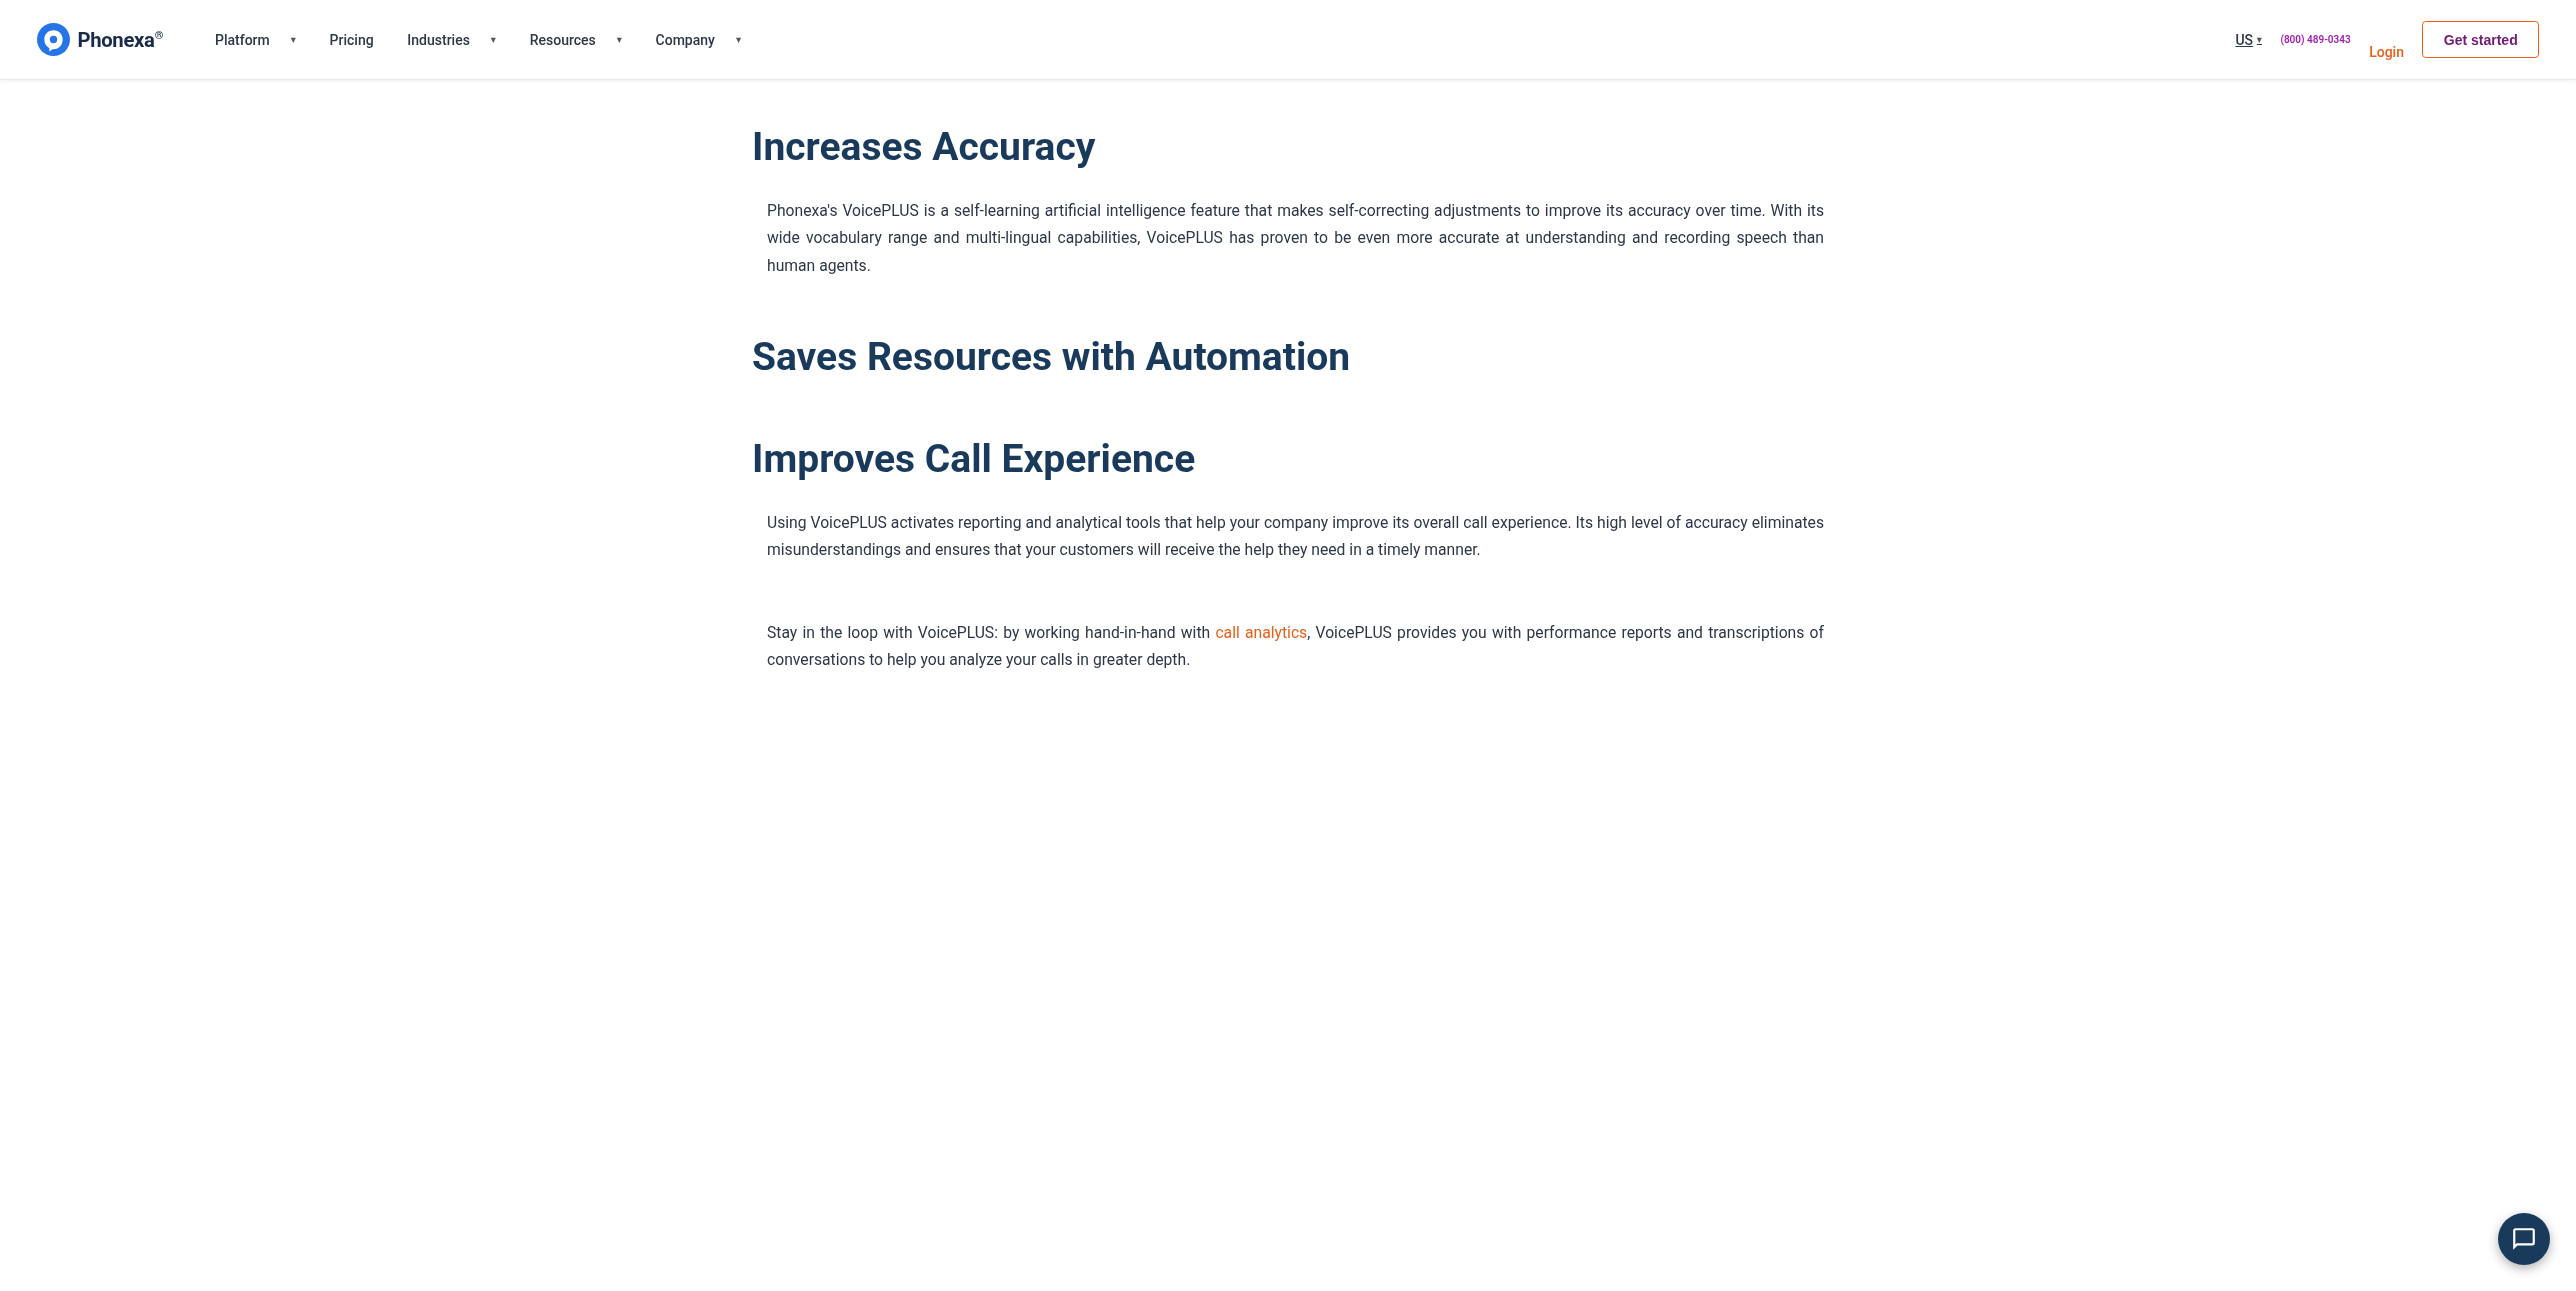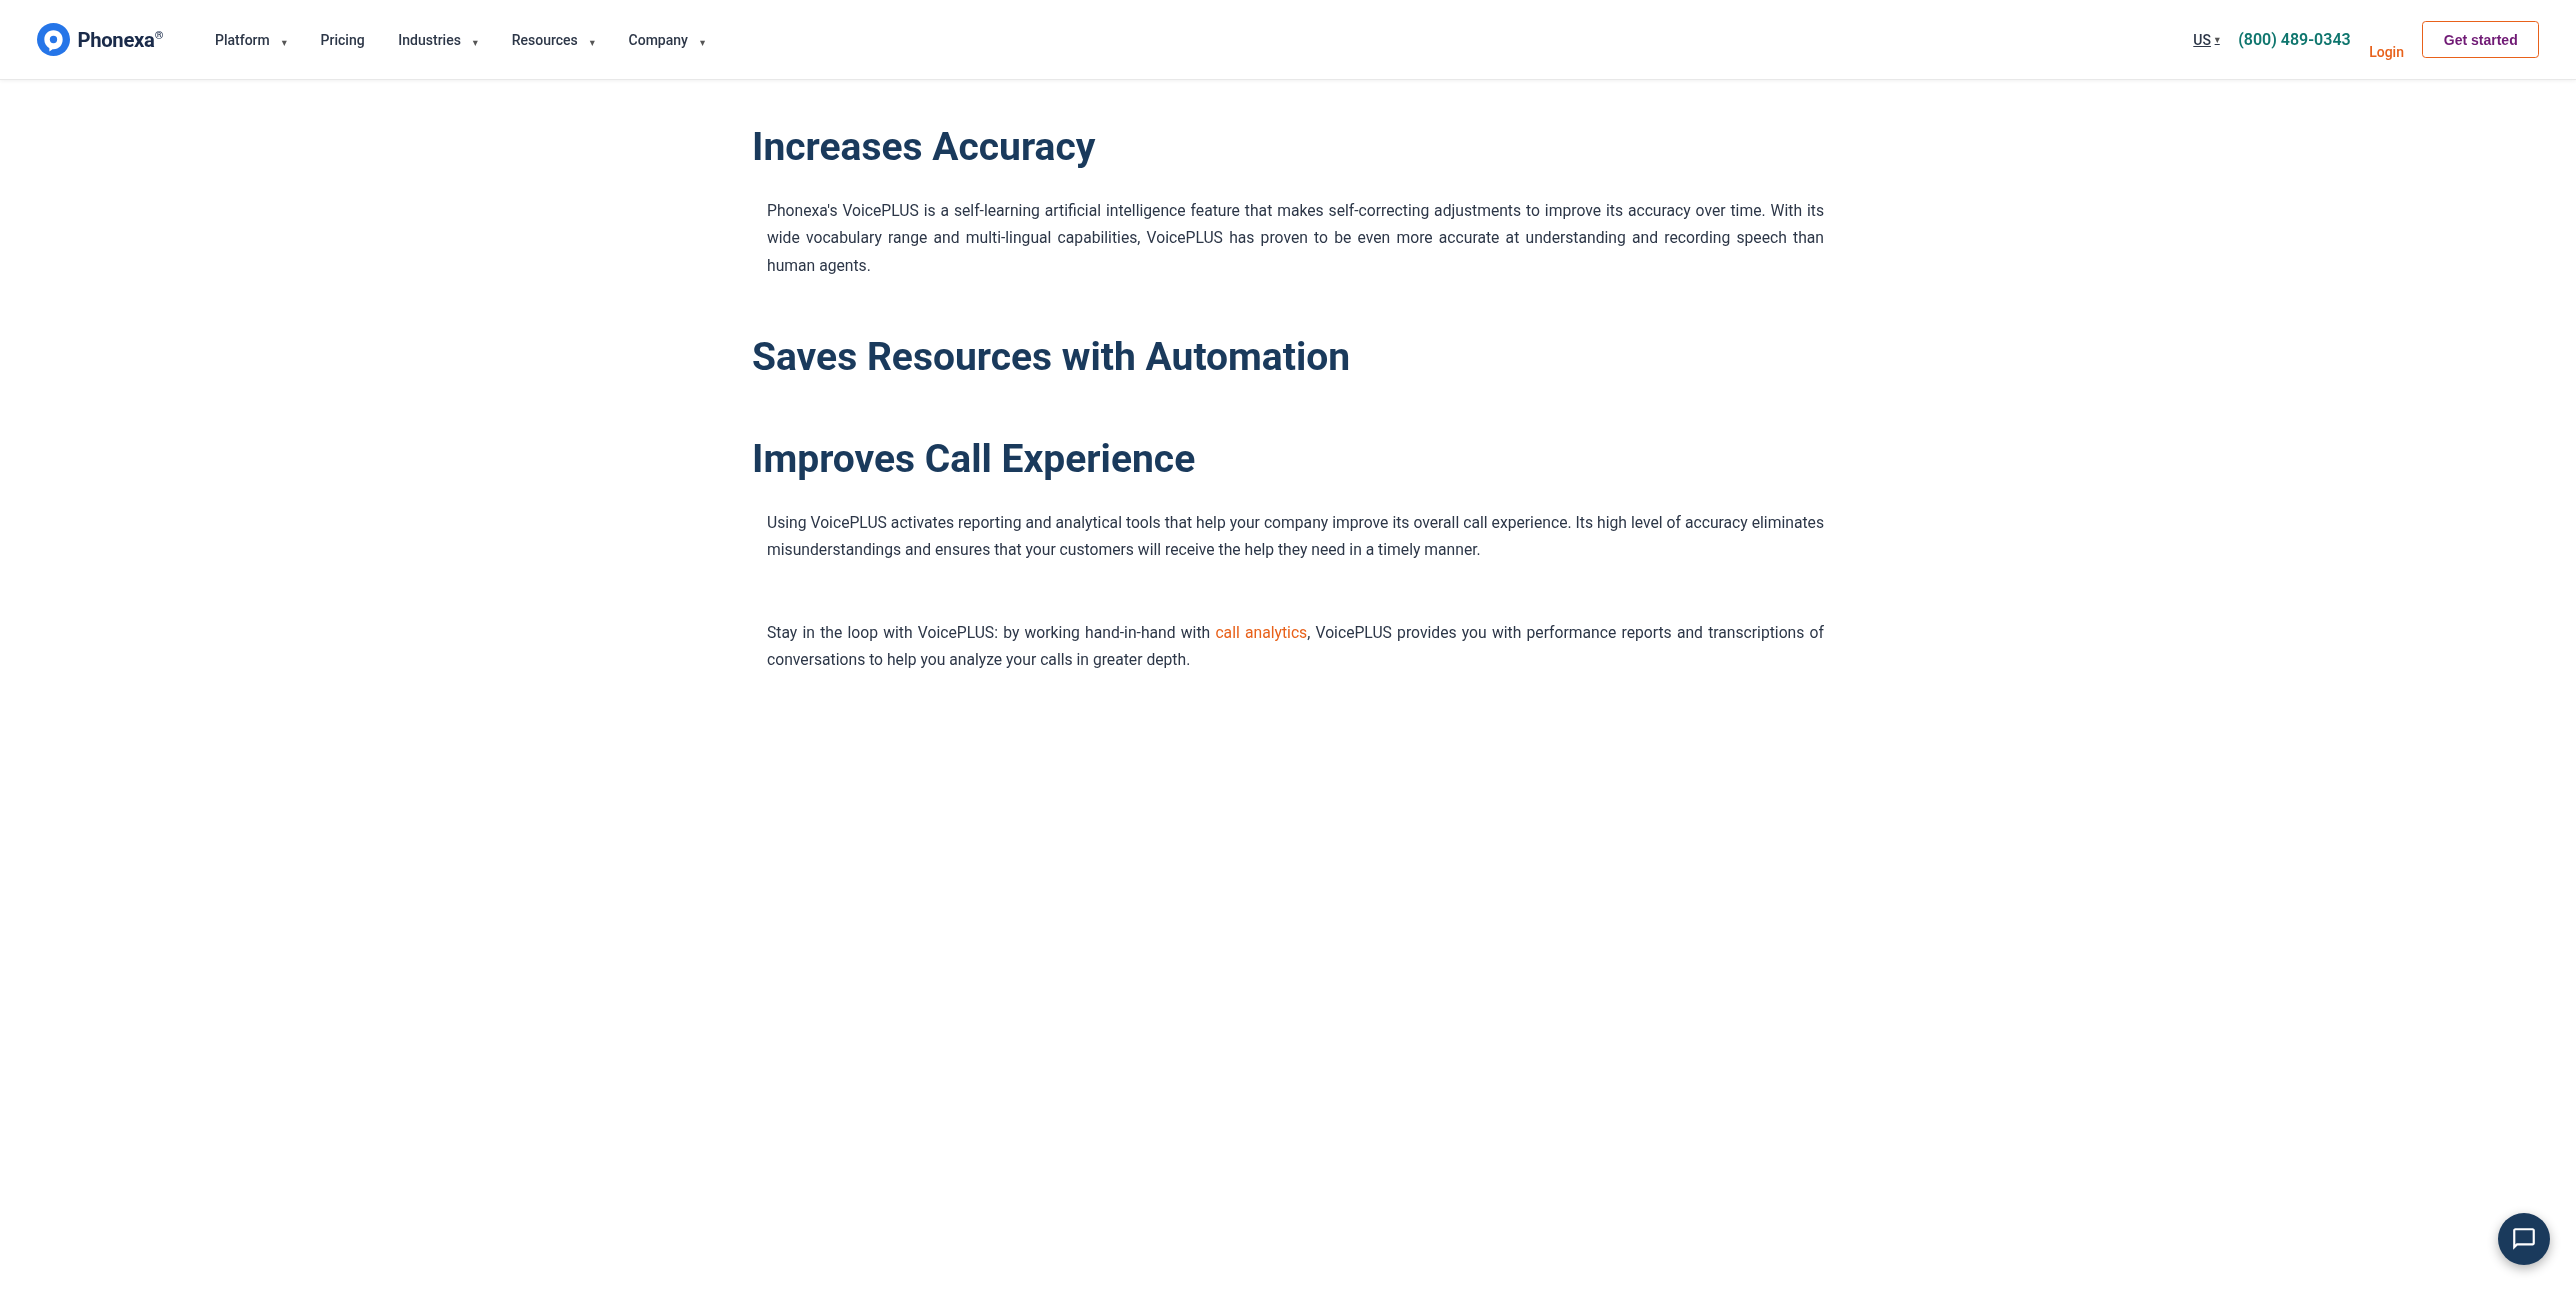--- a/index.html
+++ b/index.html
@@ -52,22 +52,22 @@
 
     nav {
       display: flex;
       align-items: center;
       gap: 3.7px;
       flex: 1;
     }
 
     .nav-item {
       display: flex;
-      align-items: flex-end;
-      gap: 12px;
+      align-items: center;
+      gap: 21px;
       padding: 7.4px 15px;
       font-size: 14px;
       color: #2d3748;
       cursor: pointer;
       border-radius: 3.7px;
       font-weight: 500;
       white-space: nowrap;
     }
 
     .nav-chevron {
@@ -87,22 +87,22 @@
       align-items: center;
       gap: 3.7px;
       font-size: 14px;
       color: #2d3748;
       cursor: pointer;
       font-weight: 500;
       text-decoration: underline;
     }
 
     .phone-number {
-      font-size: 16px;
-      color: #0f766e;
+      font-size: 10px;
+      color: #a21caf;
       font-weight: 600;
       text-decoration: none;
     }
 
     .login-link {
       font-size: 14px;
       color: #e8611a;
       font-weight: 500;
       cursor: pointer;
       text-decoration: none;

